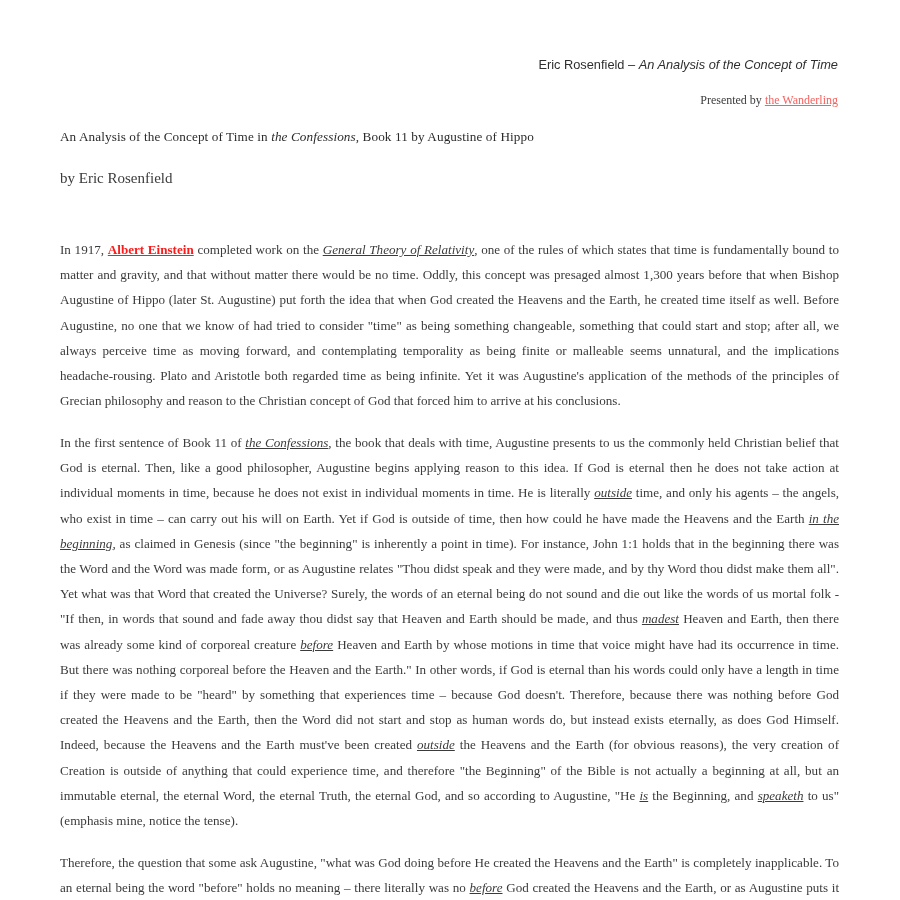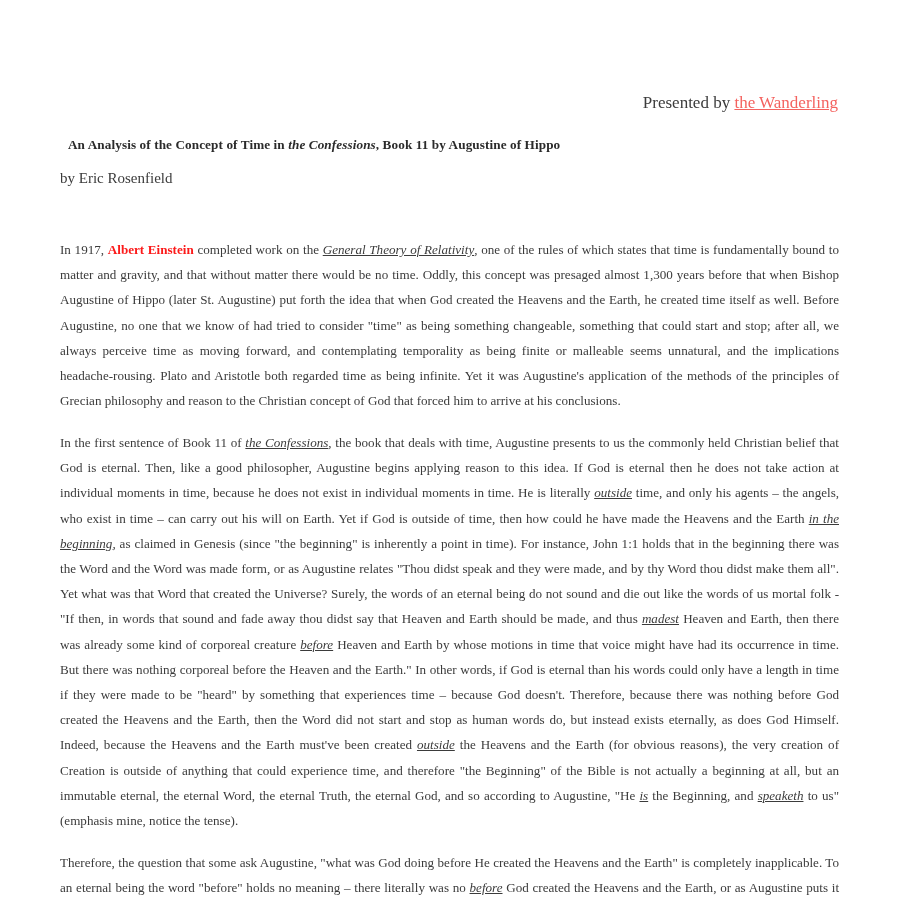--- a/index.html
+++ b/index.html
@@ -36,45 +36,45 @@
   .running-header .doc-title-italic {
     font-style: italic;
   }
 
   .presented-line {
     position: absolute;
     top: 93px;
     right: 62px;
     text-align: right;
     font-family: "Liberation Serif", "DejaVu Serif", serif;
-    font-size: 17px;
+    font-size: 12px;
     line-height: 1.2;
     color: #3b3b3b;
     white-space: nowrap;
   }
   .presented-line a,
   .presented-line .link {
     color: #f4625f;
     text-decoration: underline;
   }
 
   
   .content {
     position: absolute;
     left: 60px;
     top: 128px;
     width: 779px;
   }
 
   h1.article-title {
-    margin: 8px;
+    margin: 0;
     padding: 0;
     font-family: "Liberation Serif", "DejaVu Serif", serif;
     font-size: 13.2px;
-    font-weight: bold;
+    font-weight: normal;
     line-height: 1.3;
     color: #2b2b2b;
     letter-spacing: 0.1px;
   }
   h1.article-title .ital {
     font-style: italic;
   }
 
   .byline {
     margin: 0;
@@ -107,27 +107,31 @@
   p.para:last-child {
     margin-bottom: 0;
   }
   p.para i, p.para em {
     font-style: italic;
     text-decoration: underline;
   }
   .red-link {
     color: #fc1a1a;
     font-weight: bold;
+    text-decoration: underline;
   }
 </style>
 </head>
 <body>
 
 <div class="page">
 
+  <div class="running-header">
+    <span>Eric Rosenfield – </span><span class="doc-title-italic">An Analysis of the Concept of Time</span>
+  </div>
 
   <div class="presented-line">
     <span>Presented by </span><span class="link">the Wanderling</span>
   </div>
 
   <div class="content">
 
     <h1 class="article-title">
       <span>An Analysis of the Concept of Time in </span><span class="ital">the Confessions</span><span>, Book 11 by Augustine of Hippo</span>
     </h1>

